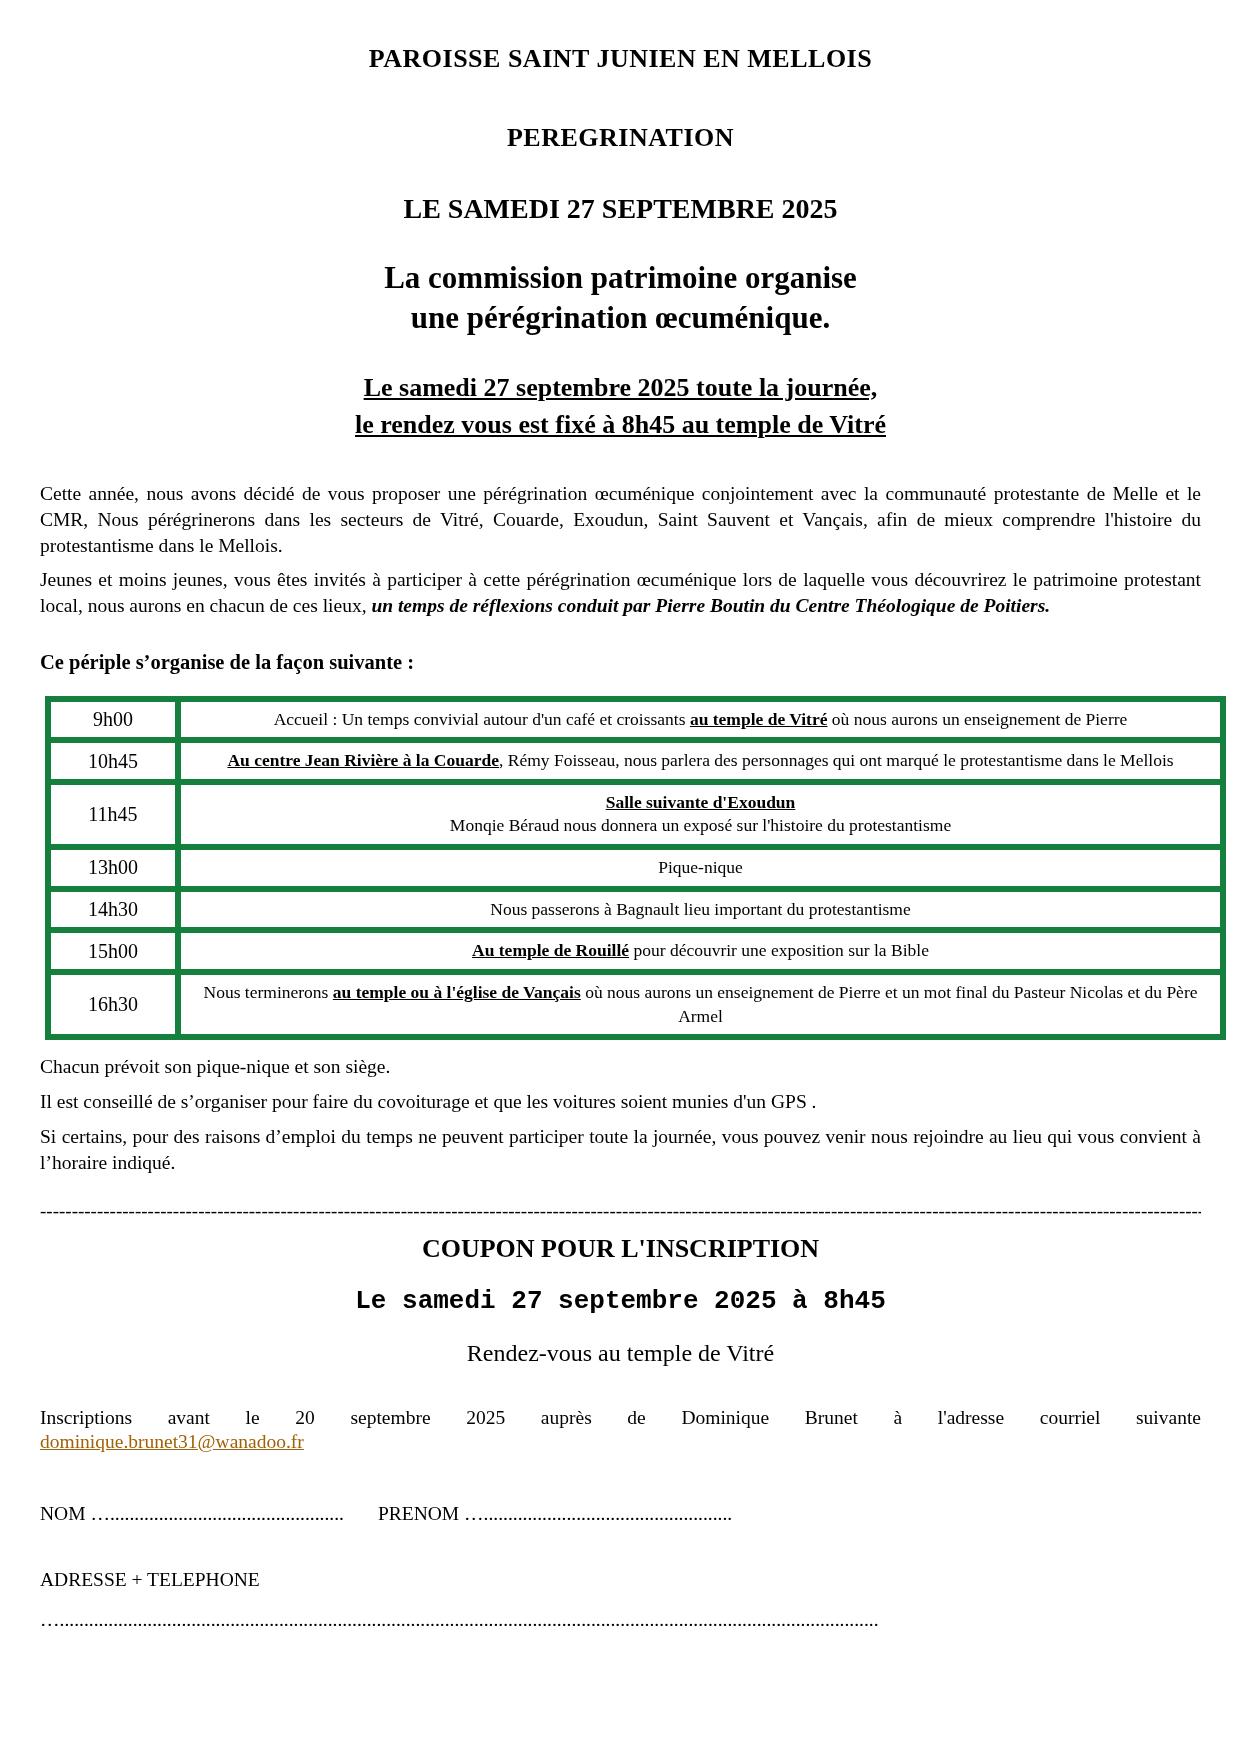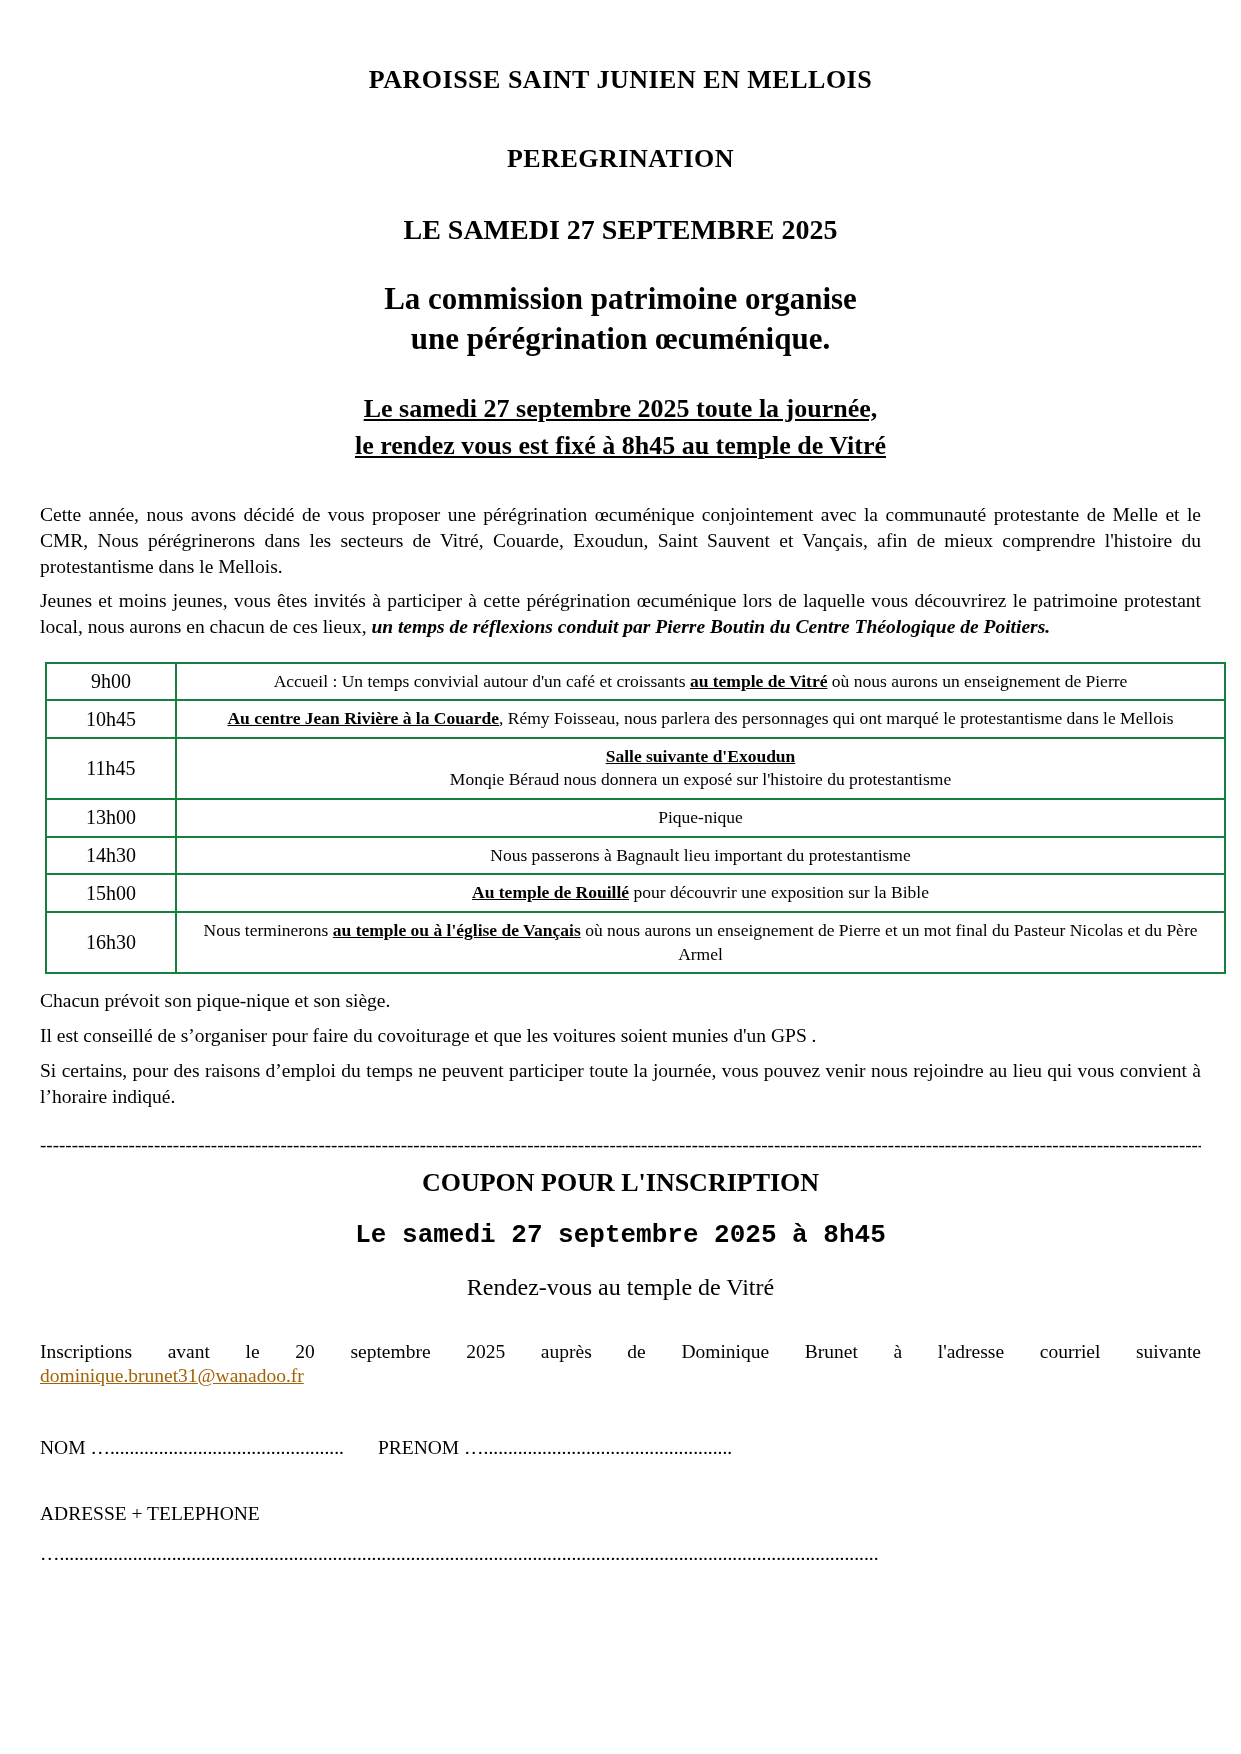--- a/index.html
+++ b/index.html
@@ -7,21 +7,21 @@
   body {
     width: 1241px;
     height: 1754px;
     overflow: hidden;
     font-family: "Liberation Serif", "DejaVu Serif", serif;
     color: #000000;
   }
   .page {
     width: 1241px;
     height: 1308px;
-    padding: 65px 40px 0 40px;
+    padding: 44px 40px 0 40px;
   }
   .center { text-align: center; }
   .t1 { font-size: 26px; font-weight: bold; letter-spacing: 0.5px; }
   .t2 { font-size: 26px; font-weight: bold; margin-top: 49px; letter-spacing: 0.5px; }
   .t3 { font-size: 28px; font-weight: bold; margin-top: 40px; }
   .main-heading { font-size: 31px; font-weight: bold; margin-top: 33px; line-height: 1.3; }
   .sub-heading { font-size: 26px; font-weight: bold; margin-top: 30px; line-height: 1.45; }
   .sub-heading div { text-decoration: underline; }
   .body-text { font-size: 19.5px; line-height: 1.33; }
   .just { text-align: justify; }
@@ -29,21 +29,21 @@
   .para2 { margin-top: 8px; }
   .bi { font-weight: bold; font-style: italic; }
   .schedule-intro { font-size: 20.5px; font-weight: bold; margin-top: 32px; }
   table.schedule {
     width: 1181px;
     margin-left: 5px;
     margin-top: 22px;
     border-collapse: collapse;
     font-size: 17.5px;
   }
-  table.schedule td { border: 2px solid #15803d; vertical-align: middle; }
+  table.schedule td { border: 6px solid #15803d; vertical-align: middle; }
   td.time { width: 130px; text-align: center; font-size: 20px; padding: 6px 4px; }
   td.desc { text-align: center; padding: 6px 12px; line-height: 1.35; }
   .u { font-weight: bold; text-decoration: underline; }
   .notes { margin-top: 14px; }
   .note { margin-top: 9px; }
   .dashes {
     margin-top: 24px;
     font-size: 19px;
     white-space: nowrap;
     overflow: hidden;
@@ -81,20 +81,21 @@
 
   <div class="sub-heading center">
     <div>Le samedi 27 septembre 2025 toute la journée,</div>
     <div>le rendez vous est fixé à 8h45 au temple de Vitré</div>
   </div>
 
   <p class="body-text just para1">Cette année, nous avons décidé de vous proposer une pérégrination œcuménique conjointement avec la communauté protestante de Melle et le CMR, Nous pérégrinerons dans les secteurs de Vitré, Couarde, Exoudun, Saint Sauvent et Vançais, afin  de mieux comprendre l'histoire du protestantisme dans le Mellois.</p>
 
   <p class="body-text just para2"><span>Jeunes et moins jeunes, vous êtes invités à participer à cette  pérégrination œcuménique lors de laquelle vous découvrirez le patrimoine protestant local, nous aurons en chacun de ces lieux, </span><span class="bi">un  temps de réflexions conduit par Pierre Boutin du Centre Théologique de Poitiers.</span></p>
 
+  <p class="schedule-intro">Ce périple s’organise de la façon suivante :</p>
 
   <table class="schedule">
     <tbody>
       <tr>
         <td class="time">9h00</td>
         <td class="desc"><span>Accueil : Un temps convivial autour d'un café et croissants </span><span class="u">au temple de Vitré</span><span> où nous aurons un enseignement de Pierre</span></td>
       </tr>
       <tr>
         <td class="time">10h45</td>
         <td class="desc"><span class="u">Au centre Jean Rivière à la Couarde</span><span>, Rémy Foisseau, nous parlera des personnages qui ont marqué le protestantisme dans le Mellois</span></td>

